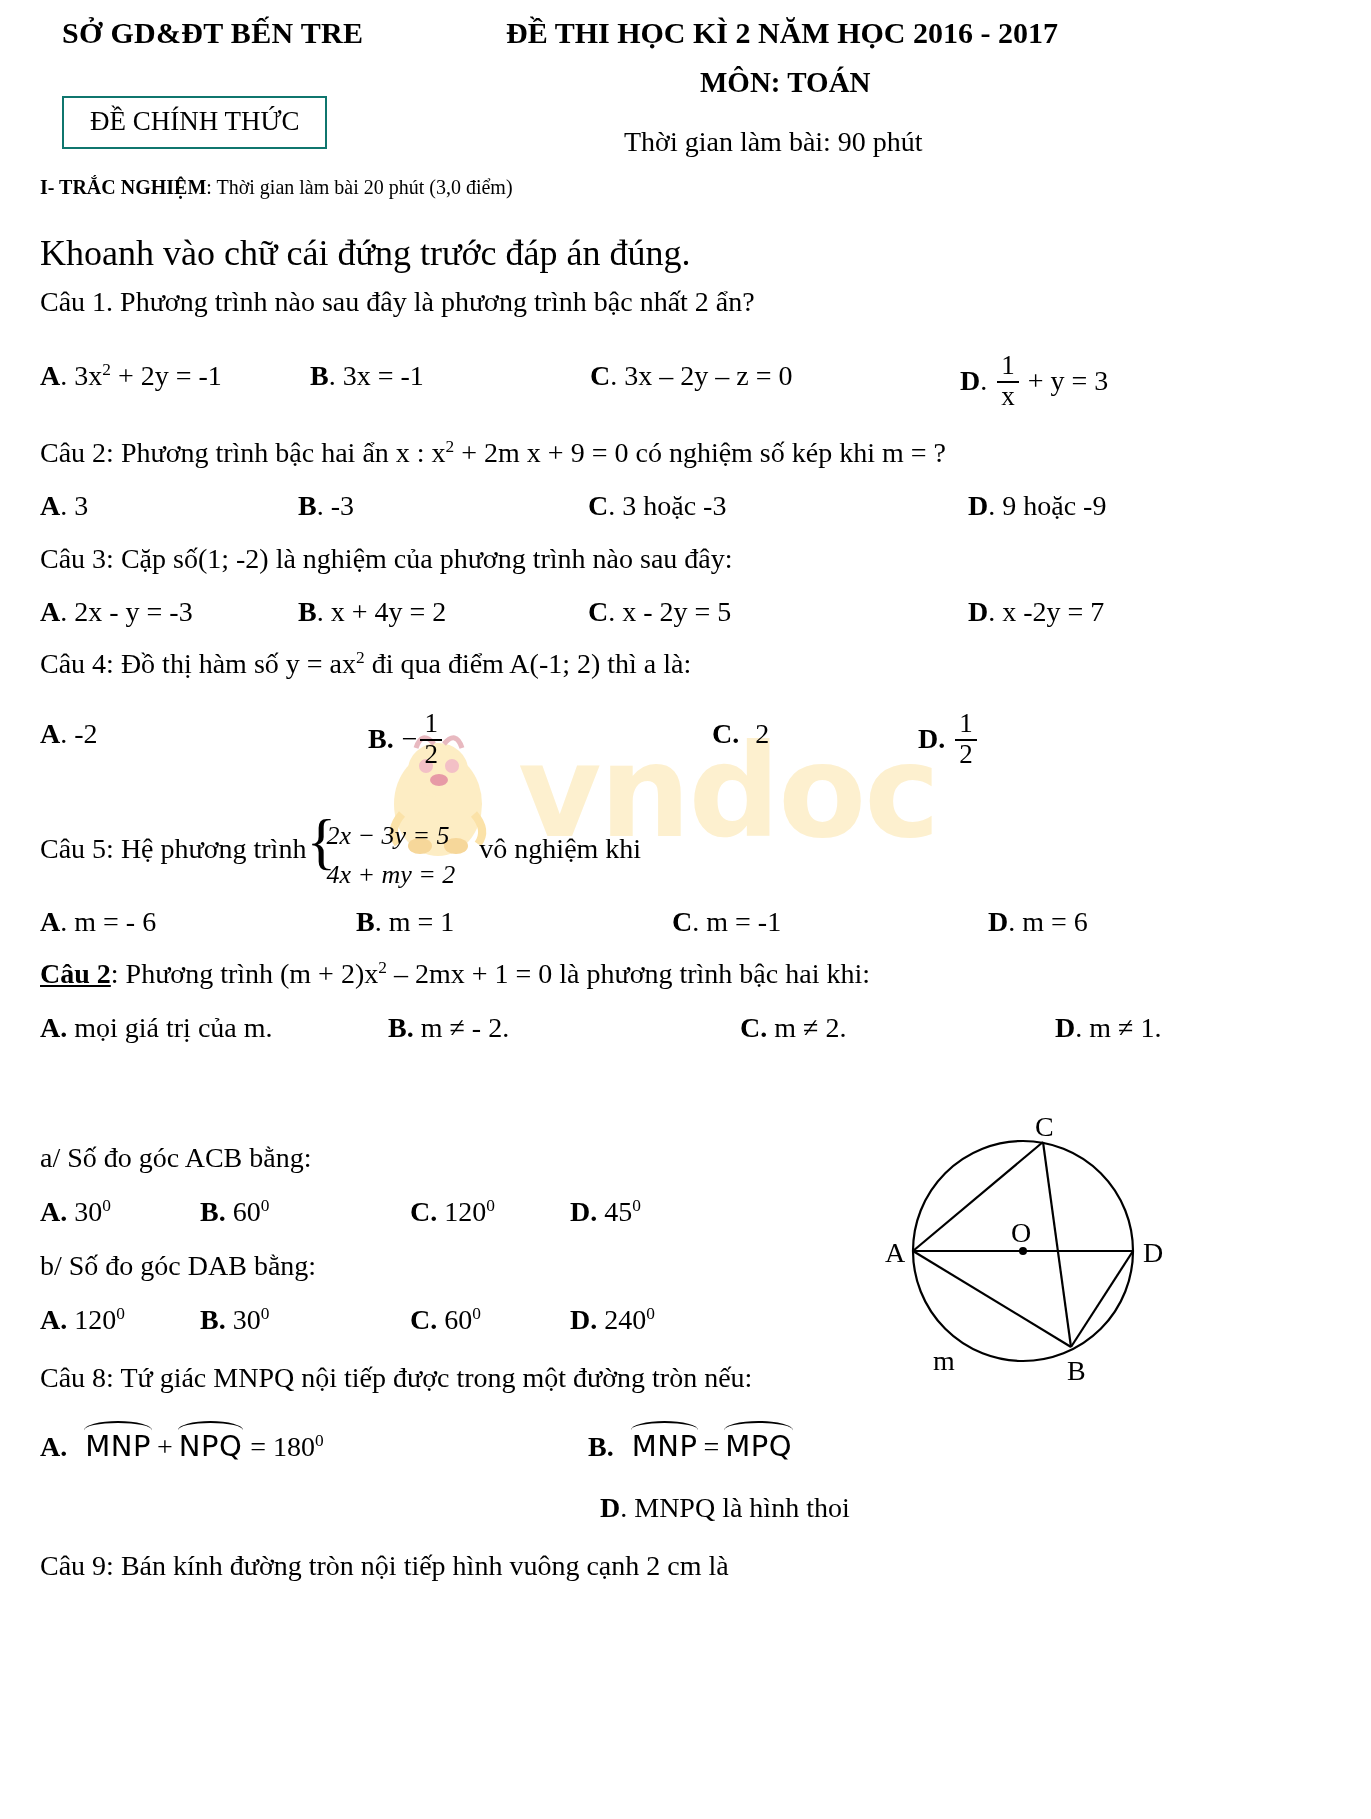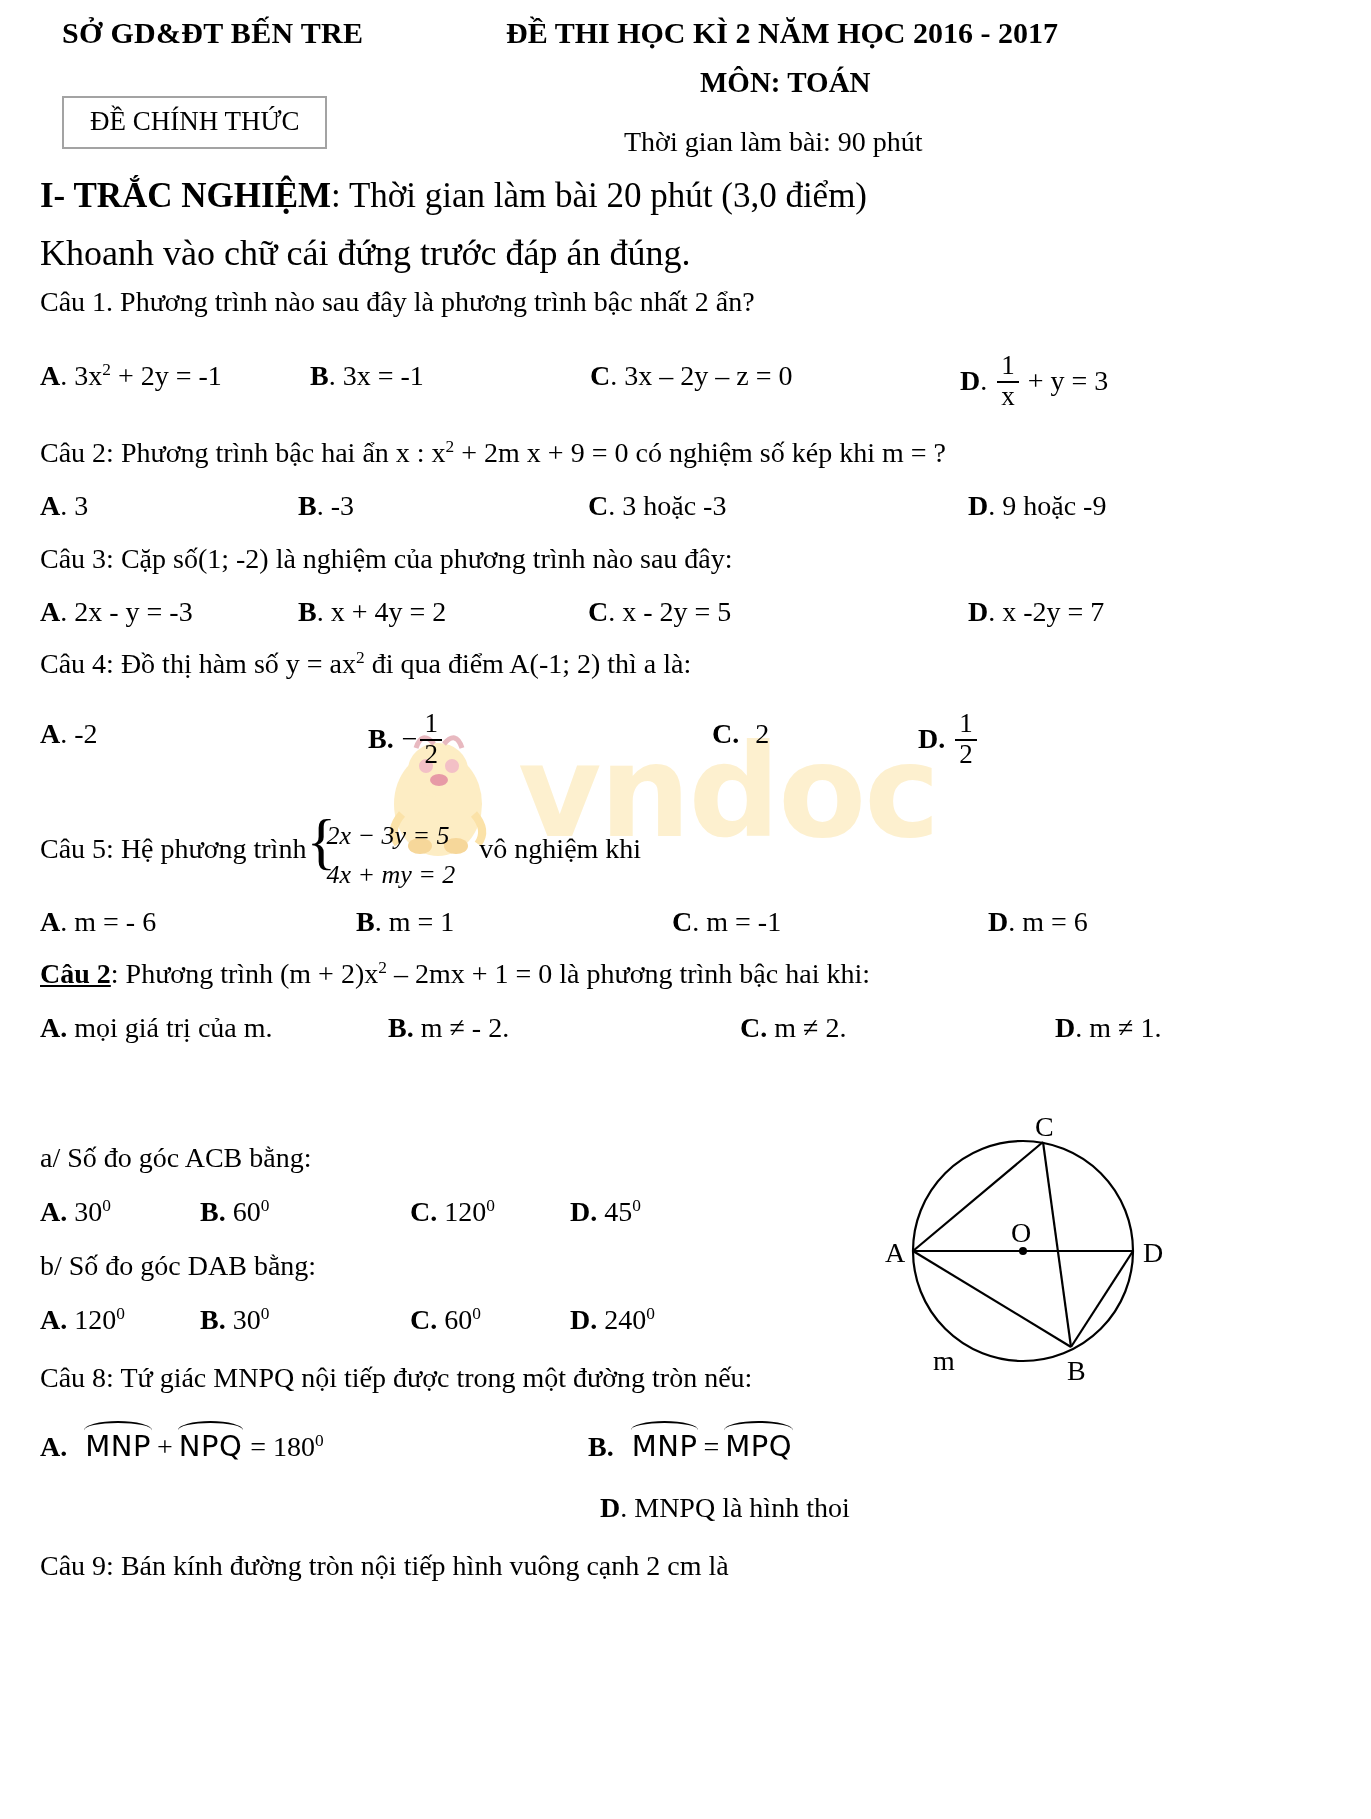--- a/index.html
+++ b/index.html
@@ -67,21 +67,21 @@
     top: 16px;
     font-size: 30px;
     font-weight: 700;
     letter-spacing: .3px;
     white-space: nowrap;
   }
   .official-box {
     position: absolute;
     left: 62px;
     top: 96px;
-    border: 2px solid #a3a3a3;
+    border: 2px solid #0f766e;
     padding: 8px 26px 10px 26px;
     font-size: 27px;
     font-weight: 400;
     white-space: nowrap;
   }
   .hdr-r1 {
     position: absolute;
     left: 506px;
     top: 16px;
     font-size: 30px;
@@ -101,21 +101,21 @@
     left: 624px;
     top: 126px;
     font-size: 28px;
     white-space: nowrap;
   }
 
   
   .sect-title {
     position: absolute;
     left: 40px;
-    font-size: 35px;
+    font-size: 20px;
     font-weight: 700;
     white-space: nowrap;
   }
   .sect-title .nb { font-weight: 400; }
 
   .para {
     position: absolute;
     left: 40px;
     font-size: 36px;
     white-space: nowrap;

